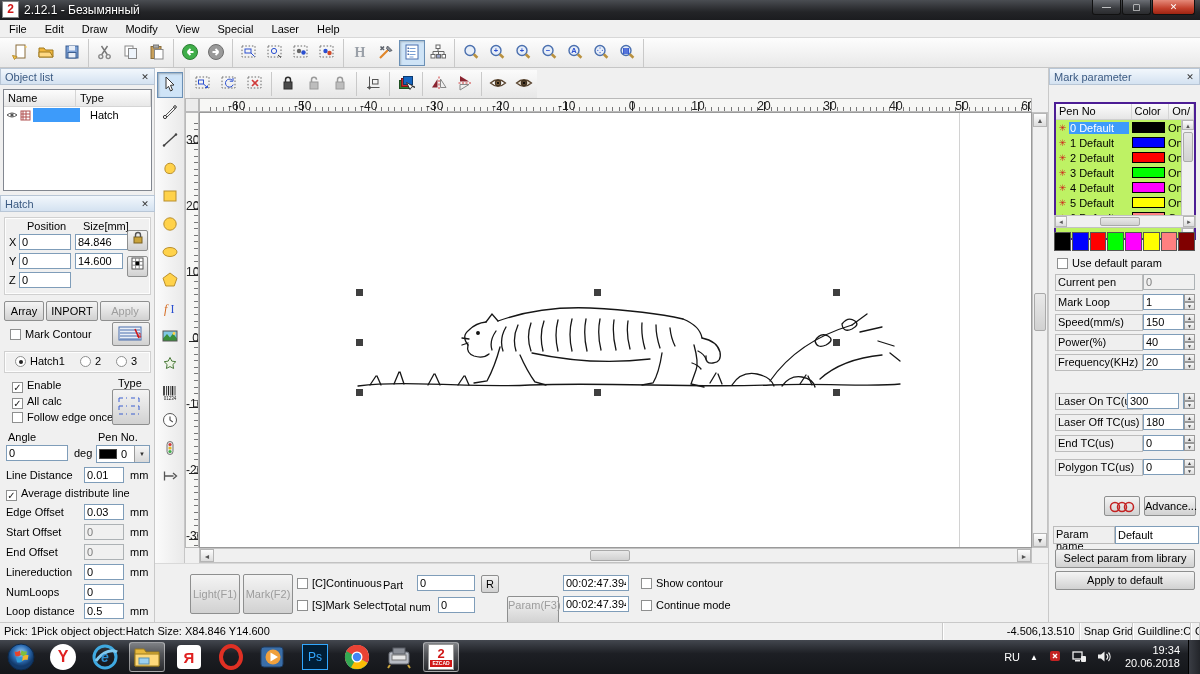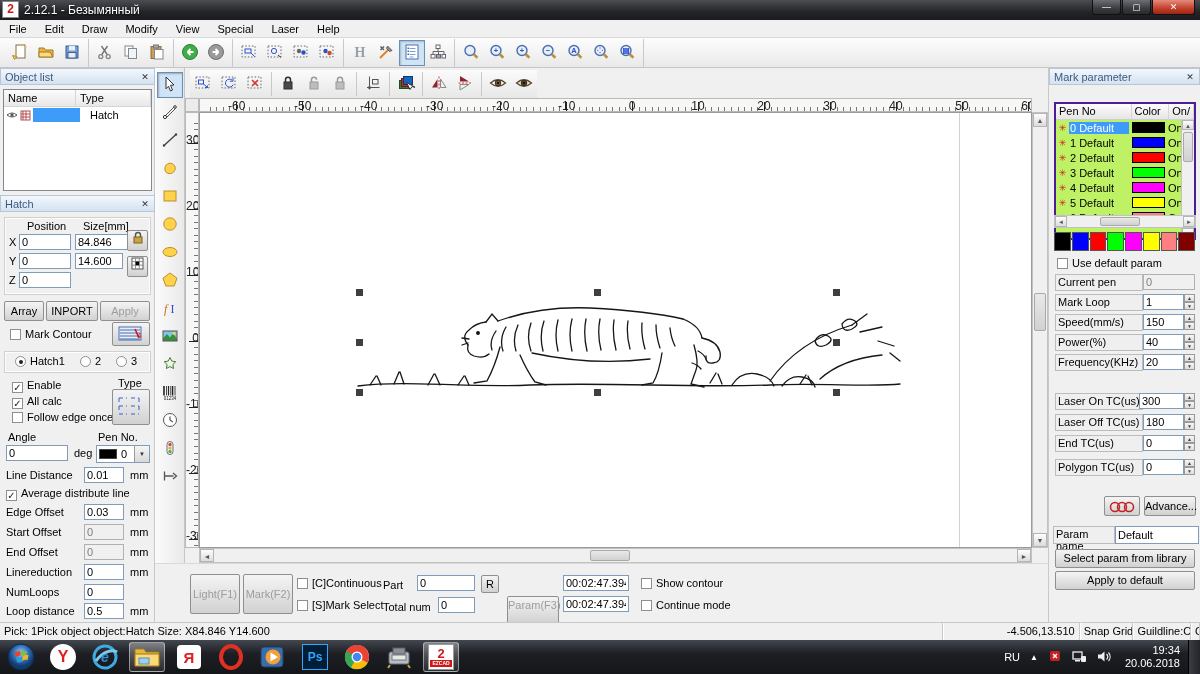--- a/index.html
+++ b/index.html
@@ -861,21 +861,21 @@
     <div class="prow" style="top:286px">
         <div class="plbl">Frequency(KHz)</div>
         <div class="pval" style="position:absolute;right:0;width:52px;height:18px"><input class="inp" style="width: 52px;" readonly="" value="20"><div class="spin">
             <div>▲</div>
             <div>▼</div>
           </div></div>
       </div>
 
     <div class="prow" style="top:325px">
         <div class="plbl">Laser On TC(us)</div>
-        <div class="pval" style="position:absolute;right:0;width:56px;height:18px"><input class="inp" style="width: 52px;" readonly="" value="300"><div class="spin">
+        <div class="pval" style="position:absolute;right:0;width:68px;height:18px"><input class="inp" style="width: 52px;" readonly="" value="300"><div class="spin">
             <div>▲</div>
             <div>▼</div>
           </div></div>
       </div>
     <div class="prow" style="top:346px">
         <div class="plbl">Laser Off TC(us)</div>
         <div class="pval" style="position:absolute;right:0;width:52px;height:18px"><input class="inp" style="width: 52px;" readonly="" value="180"><div class="spin">
             <div>▲</div>
             <div>▼</div>
           </div></div>
@@ -986,21 +986,21 @@
           </svg>
         </div>
         <div class="task-ico">
           <svg width="26" height="26" viewBox="0 0 26 26">
             <rect x="1" y="3" width="22" height="20" rx="3" fill="#3a6ea8" stroke="#1e3d63"></rect>
             <circle cx="13" cy="13" r="7.5" fill="#f0a03c"></circle>
             <path d="M10.5 8.5 L18 13 L10.5 17.5z" fill="#fff"></path>
           </svg>
         </div>
         <div class="task-ico">
-          <div style="width:26px;height:26px;background:#001e36;border:1px solid #31a8ff;display:flex;align-items:center;justify-content:center;color:#31a8ff;font-weight:bold;font-size:12px">Ps</div>
+          <div style="width:26px;height:26px;background:#001e36;border:1px solid #31a8ff;display:flex;align-items:center;justify-content:center;color:#31a8ff;font-weight:normal;font-size:12px">Ps</div>
         </div>
         <div class="task-ico">
           <svg width="26" height="26" viewBox="0 0 26 26">
             <circle cx="13" cy="13" r="12" fill="#fff"></circle>
             <path d="M13 13 L13 1 A12 12 0 0 1 23.4 19z" fill="#ea4335"></path>
             <path d="M13 13 L2.6 19 A12 12 0 0 1 13 1z" fill="#ea4335"></path>
             <path d="M13 13 L23.4 19 A12 12 0 0 1 4 21.5z" fill="#34a853"></path>
             <path d="M13 13 L2.6 7 A12 12 0 0 0 13 25z" fill="#34a853"></path>
             <path d="M2.6 7 A12 12 0 0 1 23.4 7 L13 13z" fill="#ea4335"></path>
             <path d="M23.4 19 A12 12 0 0 1 7 23.5 L13 13z" fill="#fbbc05"></path>

